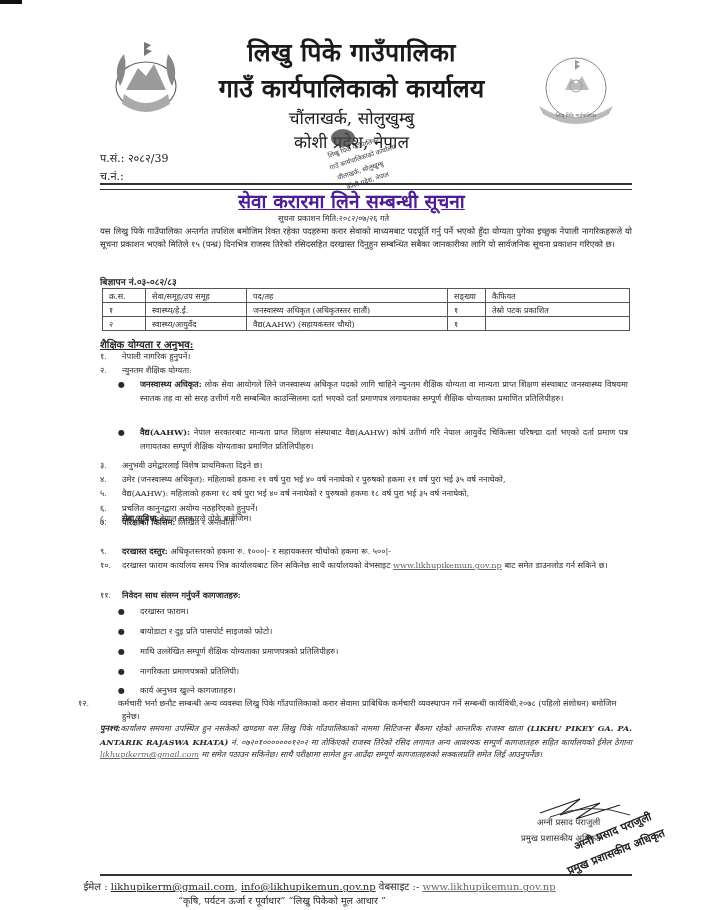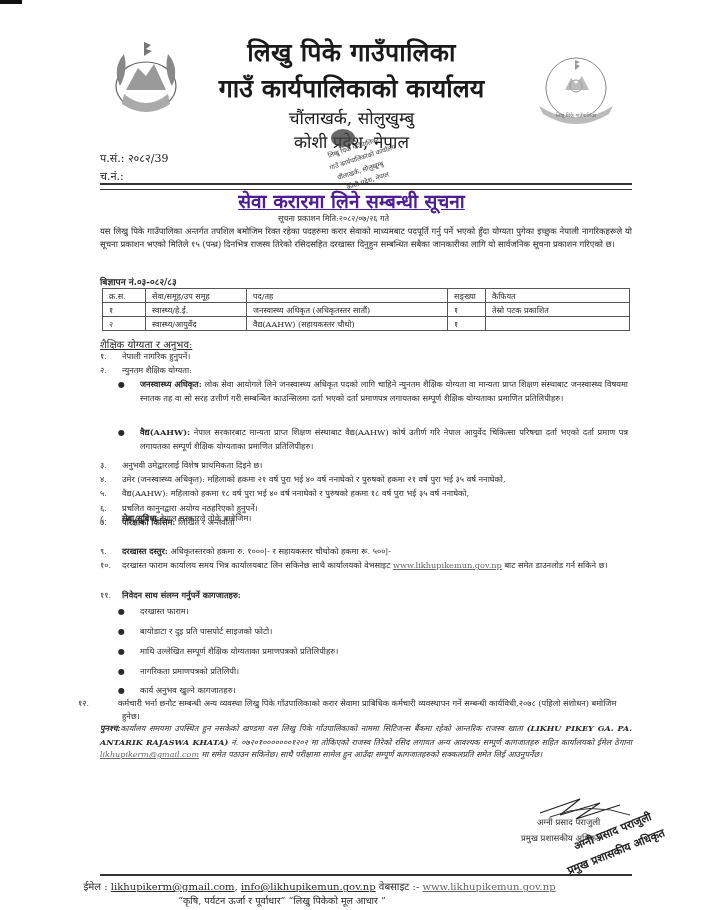--- a/index.html
+++ b/index.html
@@ -18,21 +18,21 @@
   .ref-no { left:100px; top:150px; font-size:11px; color:#222; }
   .ch-no { left:100px; top:168px; font-size:11px; color:#222; }
   .stamp-top { left:313px; top:128px; width:95px; height:64px; }
   .rule-top { left:100px; top:183px; width:532px; height:4px; border-top:2px solid #333; border-bottom:1px solid #333; }
   .notice-title { left:0; width:703px; top:188px; text-align:center; font-size:19px; font-weight:bold; text-decoration:underline; color:#4c1d95; }
   .pub-date { left:0; width:627px; top:212px; text-align:center; font-size:8px;margin-left:20px; }
   .intro { left:100px; top:225px; width:532px; font-size:8.4px; line-height:12.8px; text-align:justify; }
   .adv-no { left:100px; top:275px; font-size:9px; font-weight:bold; }
   table.posts { position:absolute; left:102px; top:288px; width:528px; border-collapse:collapse; font-size:8px; }
   table.posts td { border:1px solid #555; padding:1px 6px; height:11px; }
-  .section-head { left:100px; top:337px; font-size:10px; font-weight:normal; text-decoration:underline;text-align:right; }
+  .section-head { left:100px; top:337px; font-size:10px; font-weight:bold; text-decoration:underline;text-align:right; }
   .list { left:100px; width:532px; font-size:8.2px; line-height:12.5px; }
   .num { display:inline-block; width:22px; }
   .bullet-row { position:absolute; left:118px; width:514px; font-size:8.2px; line-height:13.5px; }
   .bullet { display:inline-block; width:22px; font-size:8px; vertical-align:top; }
   .bullet-text { display:inline-block; width:488px; vertical-align:top; text-align:justify; }
   .b { font-weight:bold; }
   .link { color:#666; text-decoration:underline; }
   .ps { left:100px; top:722px; width:532px; font-size:8px; line-height:12.5px; font-style:italic; text-align:justify; }
   .sig-stamp { left:480px; top:795px; width:220px; height:80px; }
   .sig-name { left:537px; top:816px; font-size:8.5px; }

